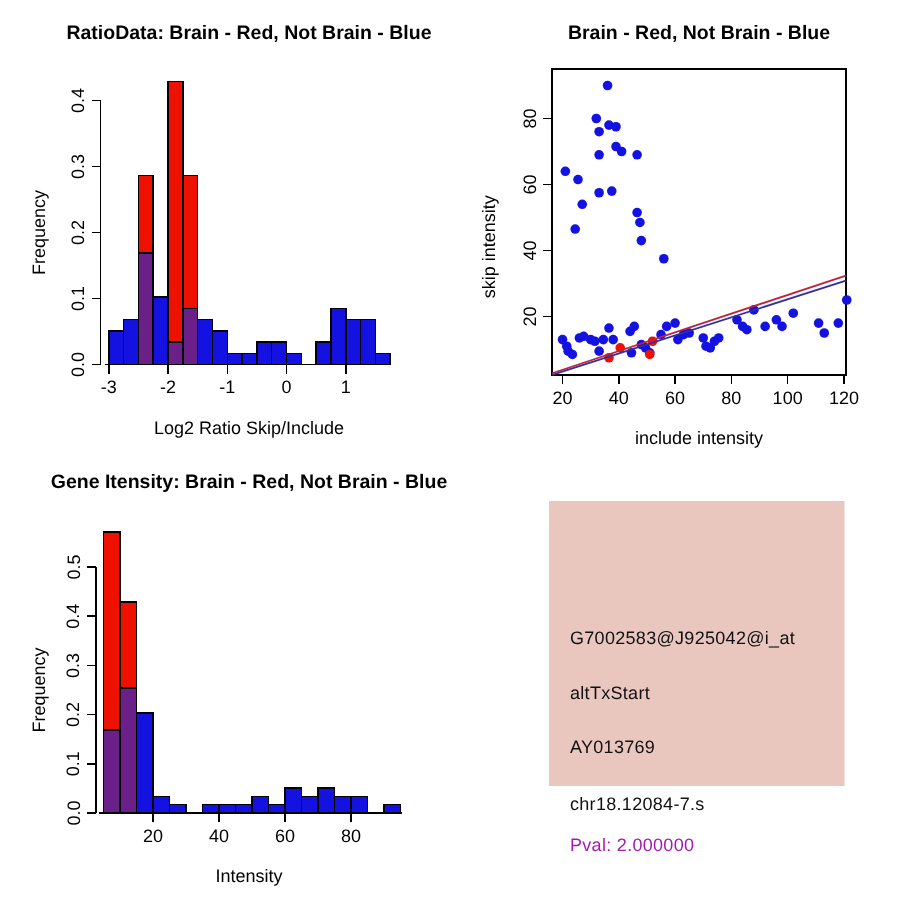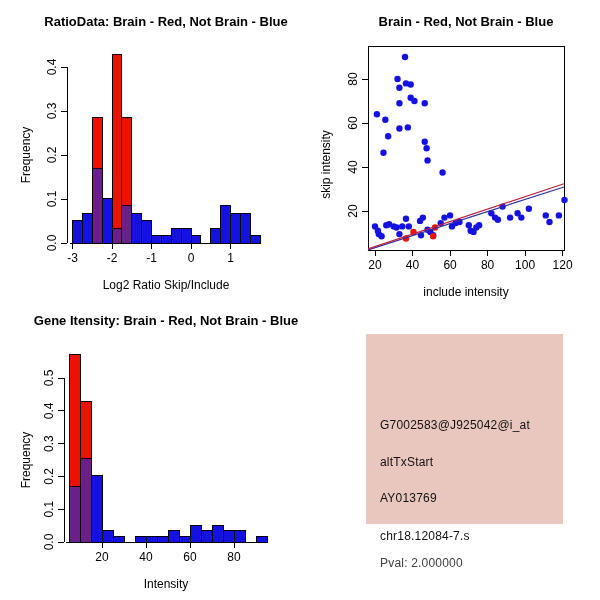--- a/index.html
+++ b/index.html
@@ -210,16 +210,16 @@
       <rect x="53" y="186.56799999999998" width="11" height="55.432" fill="#6A2088" stroke="#000" stroke-width="1" shape-rendering="crispEdges"></rect>
       <rect x="64" y="158.688" width="11" height="83.312" fill="#6A2088" stroke="#000" stroke-width="1" shape-rendering="crispEdges"></rect>
     </svg>
 
   <div id="panel-info" class="panel">
     <div class="infobox" id="info-bg" style="background: rgb(233, 199, 190);">
       <div class="infoline" style="top:84px">G7002583@J925042@i_at</div>
       <div class="infoline" style="top:121px">altTxStart</div>
       <div class="infoline" style="top:157px">AY013769</div>
       <div class="infoline" style="top:195px">chr18.12084-7.s</div>
-      <div class="infoline" id="pval-line" style="top: 222px; color: #404040;">Pval: 2.000000</div>
+      <div class="infoline" id="pval-line" style="top: 222px; color: #a21caf;">Pval: 2.000000</div>
     </div>
   </div>
 </div>
 
 </body></html>

